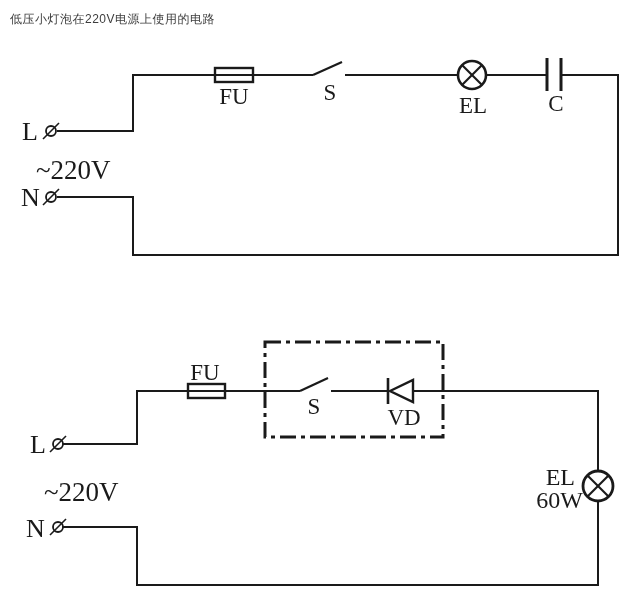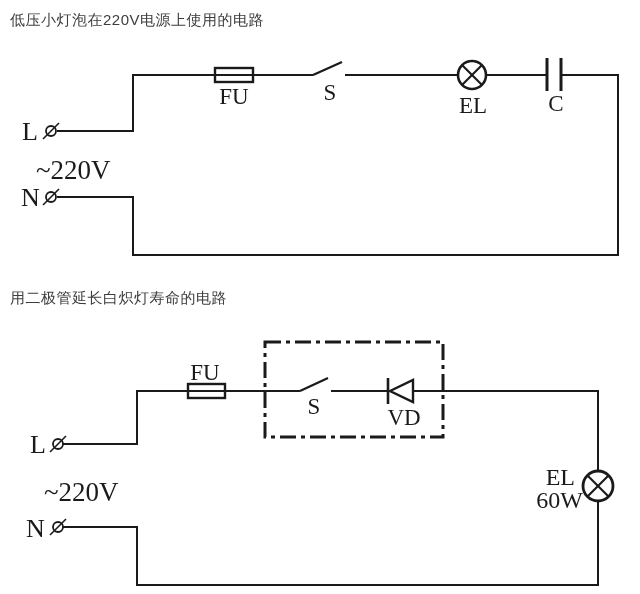--- a/index.html
+++ b/index.html
@@ -6,21 +6,21 @@
   #canvas{
     position:relative;
     width:640px;height:594px;
     background:#ffffff;
     font-family:"Liberation Sans", sans-serif;
     overflow:hidden;
   }
   .title{
     position:absolute;
     left:10px;
-    font-size:15px;
+    font-size:12px;
     letter-spacing:0.5px;
     color:#3d3d3d;
     font-weight:500;
     white-space:nowrap;
   }
   #title-circuit1{top:11px;}
   #title-circuit2{top:289px;}
   svg{position:absolute;left:0;top:0;}
   .wire{stroke:#1a1a1a;stroke-width:2;fill:none;}
   .sym{stroke:#1a1a1a;fill:none;}
@@ -34,21 +34,20 @@
     fill:#1a1a1a;
     font-size:26px;
   }
 </style>
 </head>
 <body>
 
 <div id="canvas">
 
   <div class="title" id="title-circuit1">低压小灯泡在220V电源上使用的电路</div>
-  <div class="title" id="title-circuit2">用二极管延长白炽灯寿命的电路</div>
 
   <svg width="640" height="594" viewBox="0 0 640 594">
 
     <g>
 
       <path class="wire" d="M57,131 H133 V75 H313 M345,75 H458 M486,75 H547 M561,75 H618 V255 H133 V197 H57 M133,197 V255"></path>
 
       <g>
         <circle class="sym" cx="51" cy="131" r="5" stroke-width="1.8"></circle>
         <line class="sym" x1="43" y1="139" x2="59" y2="123" stroke-width="1.6"></line>

